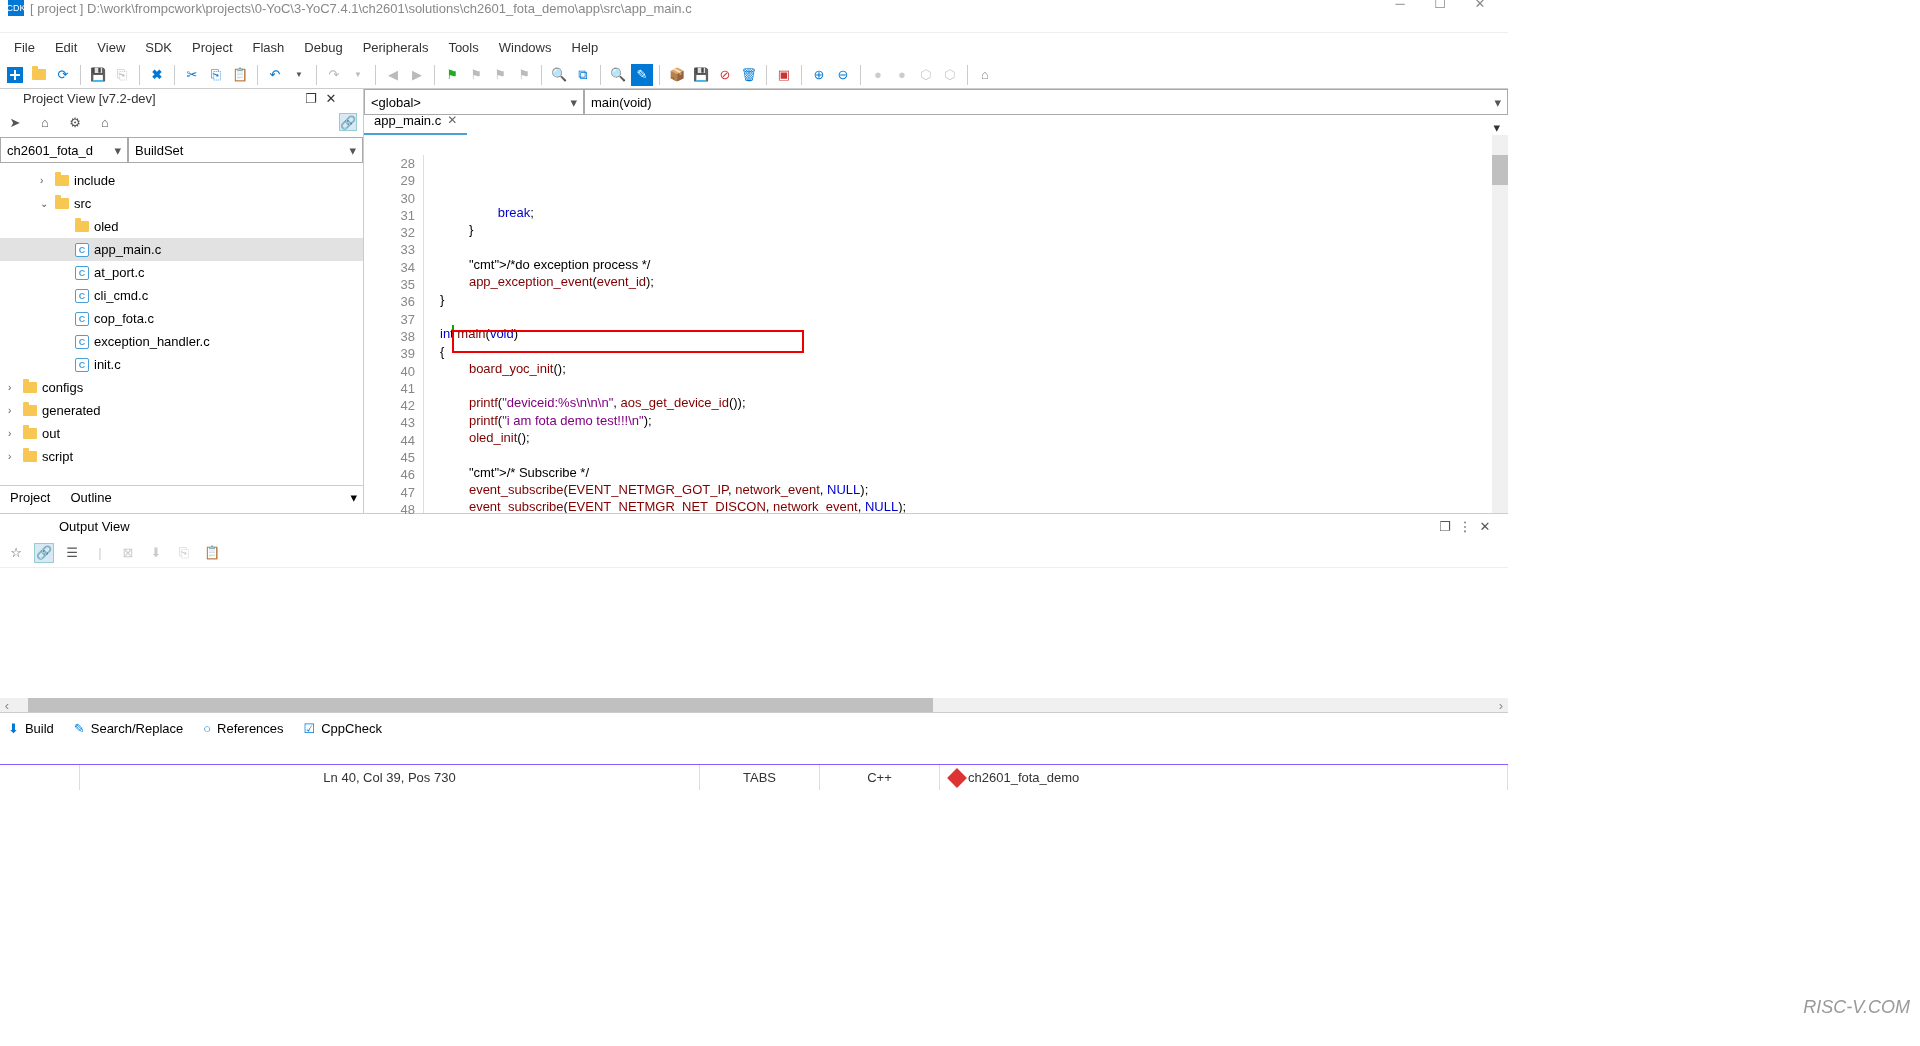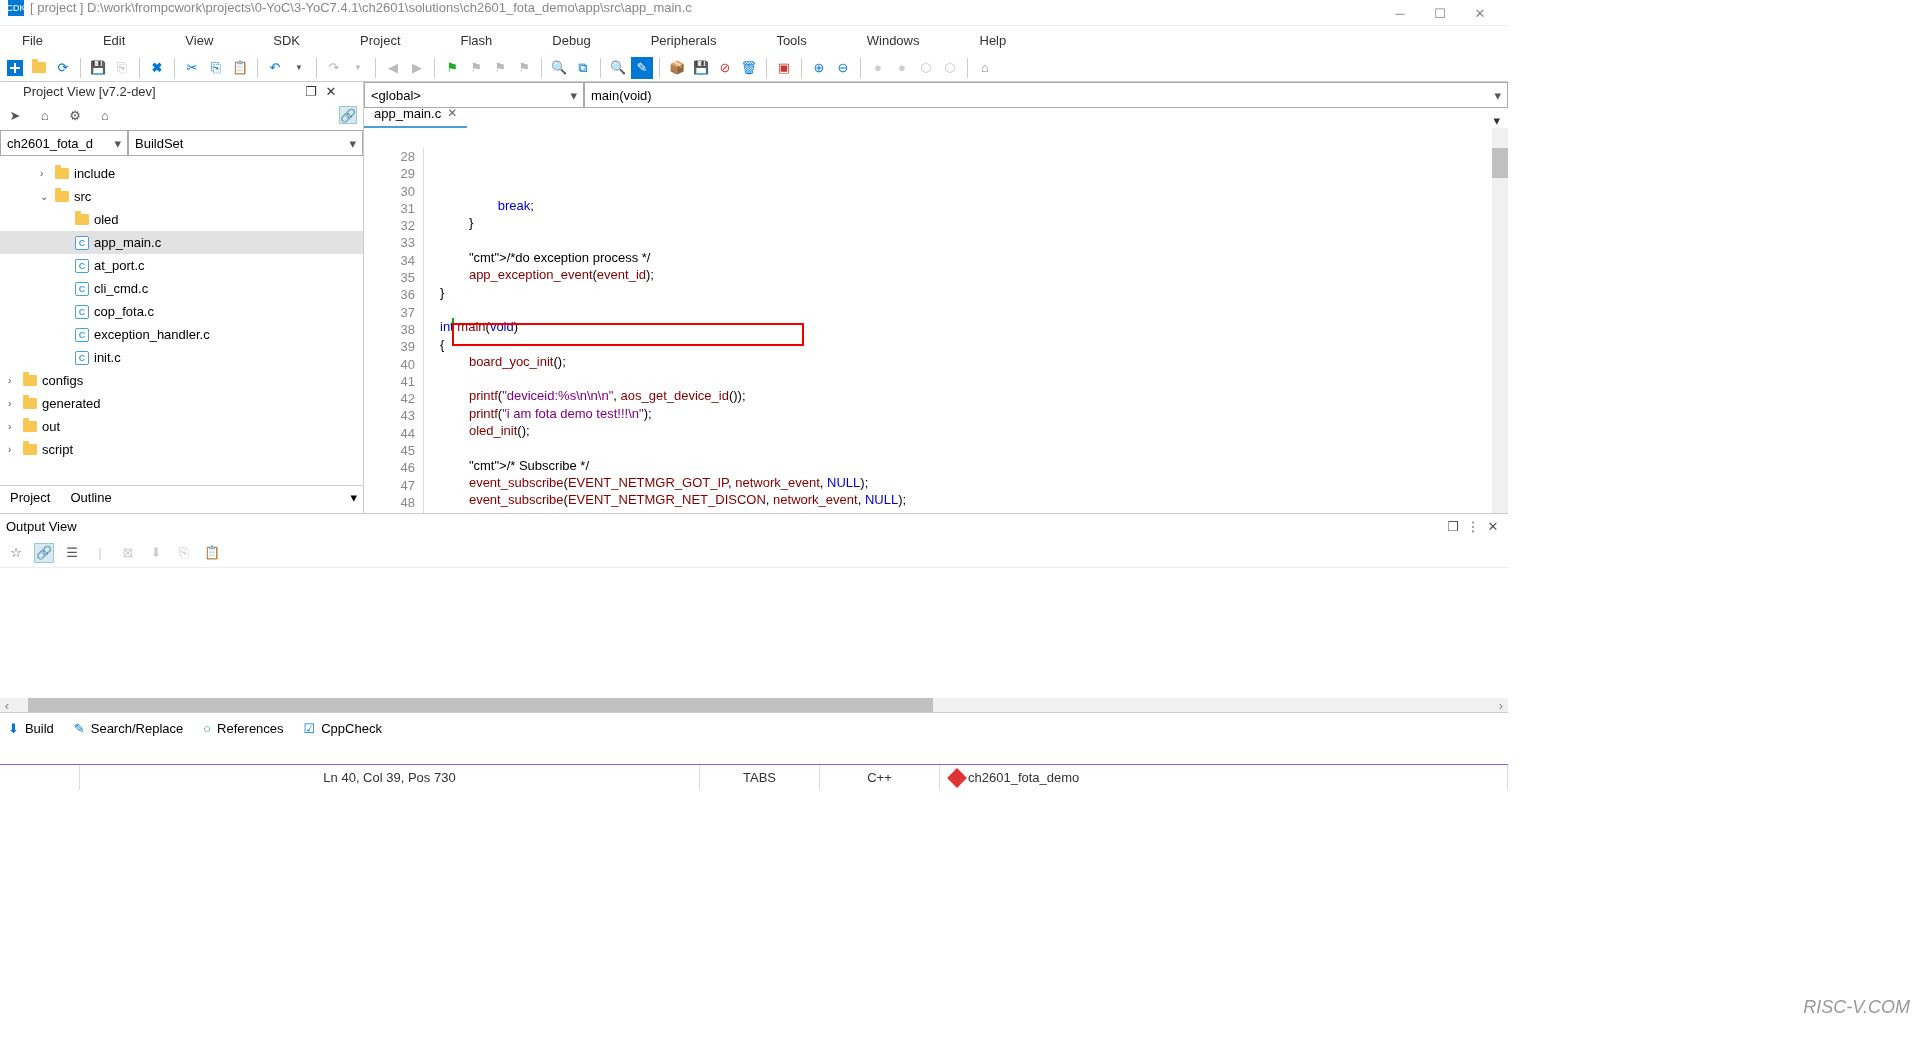--- a/index.html
+++ b/index.html
@@ -1,21 +1,21 @@
 <!DOCTYPE html>
 <html><head>
 <meta charset="utf-8">
 <style>
 * { margin: 0; padding: 0; box-sizing: border-box; font-family: "Segoe UI", Tahoma, sans-serif; font-size: 13px; }
 body { background: #fff; display: flex; flex-direction: column; height: 790px; width: 1508px; overflow: hidden; }
-.titlebar { display: flex; align-items: flex-start; height: 26px; padding: 0 8px; color: #888; background: #fff; border-bottom: 1px solid #eee; }
+.titlebar { display: flex; align-items: flex-end; height: 26px; padding: 16px 8px; color: #888; background: #fff; border-bottom: 1px solid #eee; }
 .titlebar .app-icon { width: 16px; height: 16px; background: #0078d4; color: #fff; font-size: 9px; display: flex; align-items: center; justify-content: center; margin-right: 6px; }
 .titlebar .spacer { flex: 1; }
 .titlebar .winctl { width: 40px; height: 26px; display: flex; align-items: center; justify-content: center; color: #888; }
-.menubar { display: flex; align-items: center; height: 28px; padding: 0 12px; color: #333; gap: 40px; }
+.menubar { display: flex; align-items: center; height: 28px; padding: 0 4px; color: #333; }
 .menubar .mitem { padding: 4px 10px; cursor: pointer; }
 .toolbar { display: flex; align-items: center; height: 28px; padding: 0 4px; border-bottom: 1px solid #ccc; gap: 2px; }
 .toolbar .sep { width: 1px; height: 20px; background: #ccc; margin: 0 4px; }
 .tbtn { width: 22px; height: 22px; display: flex; align-items: center; justify-content: center; cursor: pointer; }
 .tbtn svg { width: 16px; height: 16px; }
 .proj-title { width: 364px; display: flex; align-items: center; padding: 0 23px; border-right: 1px solid #ccc; color: #333; position: relative; }
 .proj-title .pin { margin-left: auto; display: flex; gap: 2px; }
 .pin span { width: 18px; height: 18px; display: flex; align-items: center; justify-content: center; cursor: pointer; }
 .combo { height: 26px; border: 1px solid #aaa; background: #fff; display: flex; align-items: center; padding: 0 6px; position: relative; }
 .combo::after { content: "▾"; position: absolute; right: 6px; color: #555; }
@@ -55,21 +55,21 @@
 .gutter { width: 60px; background: #fff; border-right: 1px solid #ddd; text-align: right; padding-right: 8px; color: #888; font-family: Consolas, monospace; font-size: 13px; line-height: 17.3px; margin-top: 20px; }
 .fold { width: 16px; background: #fff; }
 .codetext { flex: 1; font-family: Consolas, monospace; font-size: 13px; line-height: 17.3px; white-space: pre; overflow: hidden; position: relative; }
 .codetext .ln { height: 17.3px; }
 .kw { color: #0000cc; text-align: center; } .str { color: #800080; } .id { color: #800000; }
 .code-scroll-v { width: 16px; background: #f0f0f0; position: relative; }
 .code-scroll-v .thumb { position: absolute; top: 20px; width: 16px; height: 30px; background: #c0c0c0; }
 .highlight-box { position: absolute; border: 2px solid #e00; }
 .cursor-mark { position: absolute; width: 2px; height: 17px; background: #0a0; }
 .output { border-top: 1px solid #ccc; }
-.out-title { height: 24px; display: flex; align-items: center; padding: 0 6px; background: #fff; }
+.out-title { height: 24px; display: flex; align-items: center; padding: 0 14px; background: #fff; margin-left: 45px; }
 .out-title .spacer { flex: 1; }
 .out-title span.ctl { width: 18px; height: 18px; display: flex; align-items: center; justify-content: center; cursor: pointer; color: #555; margin-left: 2px; }
 .out-tools { height: 30px; display: flex; align-items: center; padding: 0 6px; gap: 8px; border-bottom: 1px solid #eee; }
 .out-tools span { width: 20px; height: 20px; display: flex; align-items: center; justify-content: center; cursor: pointer; color: #555; }
 .out-tools span.active { background: #d9e8f5; border: 1px solid #9cc; }
 .out-body { height: 130px; background: #fff; }
 .hscroll { height: 14px; background: #f0f0f0; display: flex; align-items: center; }
 .hscroll .th { width: 60%; height: 14px; background: #c0c0c0; margin-left: 14px; }
 .bottom-bar { height: 32px; display: flex; align-items: center; border-top: 1px solid #ccc; padding: 0 8px; gap: 20px; }
 .bottom-bar .bitem { display: flex; align-items: center; gap: 6px; cursor: pointer; }

